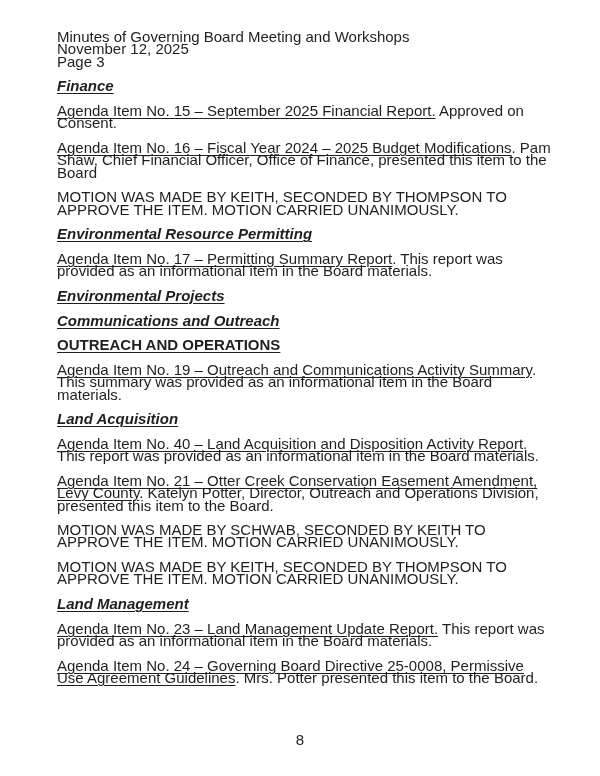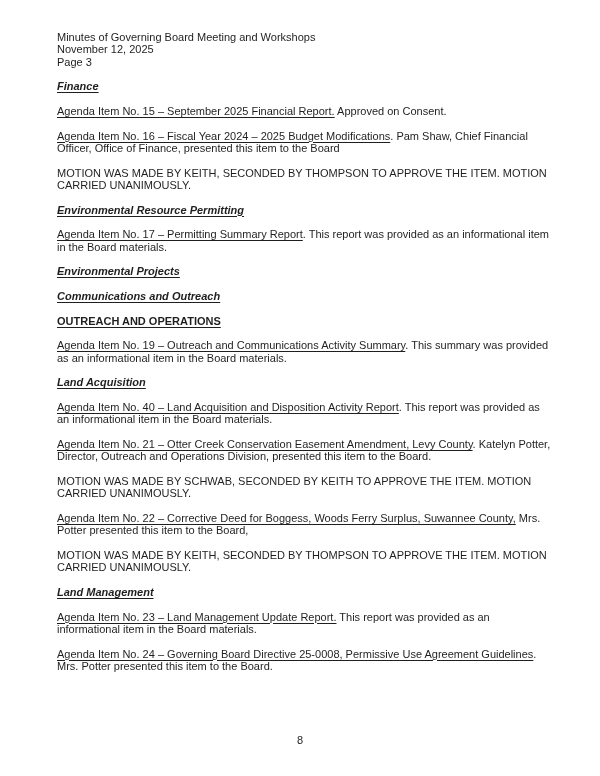--- a/index.html
+++ b/index.html
@@ -8,21 +8,21 @@
     background: #ffffff;
   }
   .page {
     position: relative;
     width: 600px;
     height: 776px;
     box-sizing: border-box;
     background: #ffffff;
     color: #1f1f1f;
     font-family: "Liberation Sans", sans-serif;
-    font-size: 11px;
+    font-size: 15px;
     line-height: 12.3px;
     padding: 31px 46px 0 57px;
     overflow: hidden;
   }
   .doc-header div {
     margin: 0;
   }
   p.blk {
     margin: 12.4px 0 0 0;
   }
@@ -79,21 +79,20 @@
   <p class="blk"><span class="u">Agenda Item No. 19 – Outreach and Communications Activity Summary</span><span>. This summary was provided as an informational item in the Board materials.</span></p>
 
   <p class="blk h-ital"><span class="u">Land Acquisition</span></p>
 
   <p class="blk"><span class="u">Agenda Item No. 40 – Land Acquisition and Disposition Activity Report</span><span>. This report was provided as an informational item in the Board materials.</span></p>
 
   <p class="blk"><span class="u">Agenda Item No. 21 – Otter Creek Conservation Easement Amendment, Levy County</span><span>. Katelyn Potter, Director, Outreach and Operations Division, presented this item to the Board.</span></p>
 
   <p class="blk">MOTION WAS MADE BY SCHWAB, SECONDED BY KEITH TO APPROVE THE ITEM. MOTION CARRIED UNANIMOUSLY.</p>
 
-  <p class="blk"><span class="u">Agenda Item No. 22 – Corrective Deed for Boggess, Woods Ferry Surplus, Suwannee County,</span><span> Mrs. Potter presented this item to the Board,</span></p>
 
   <p class="blk">MOTION WAS MADE BY KEITH, SECONDED BY THOMPSON TO APPROVE THE ITEM. MOTION CARRIED UNANIMOUSLY.</p>
 
   <p class="blk h-ital"><span class="u">Land Management</span></p>
 
   <p class="blk"><span class="u">Agenda Item No. 23 – Land Management Update Report.</span><span> This report was provided as an informational item in the Board materials.</span></p>
 
   <p class="blk"><span class="u">Agenda Item No. 24 – Governing Board Directive 25-0008, Permissive Use Agreement Guidelines</span><span>. Mrs. Potter presented this item to the Board.</span></p>
 
   <div class="footer-pageno">8</div>

